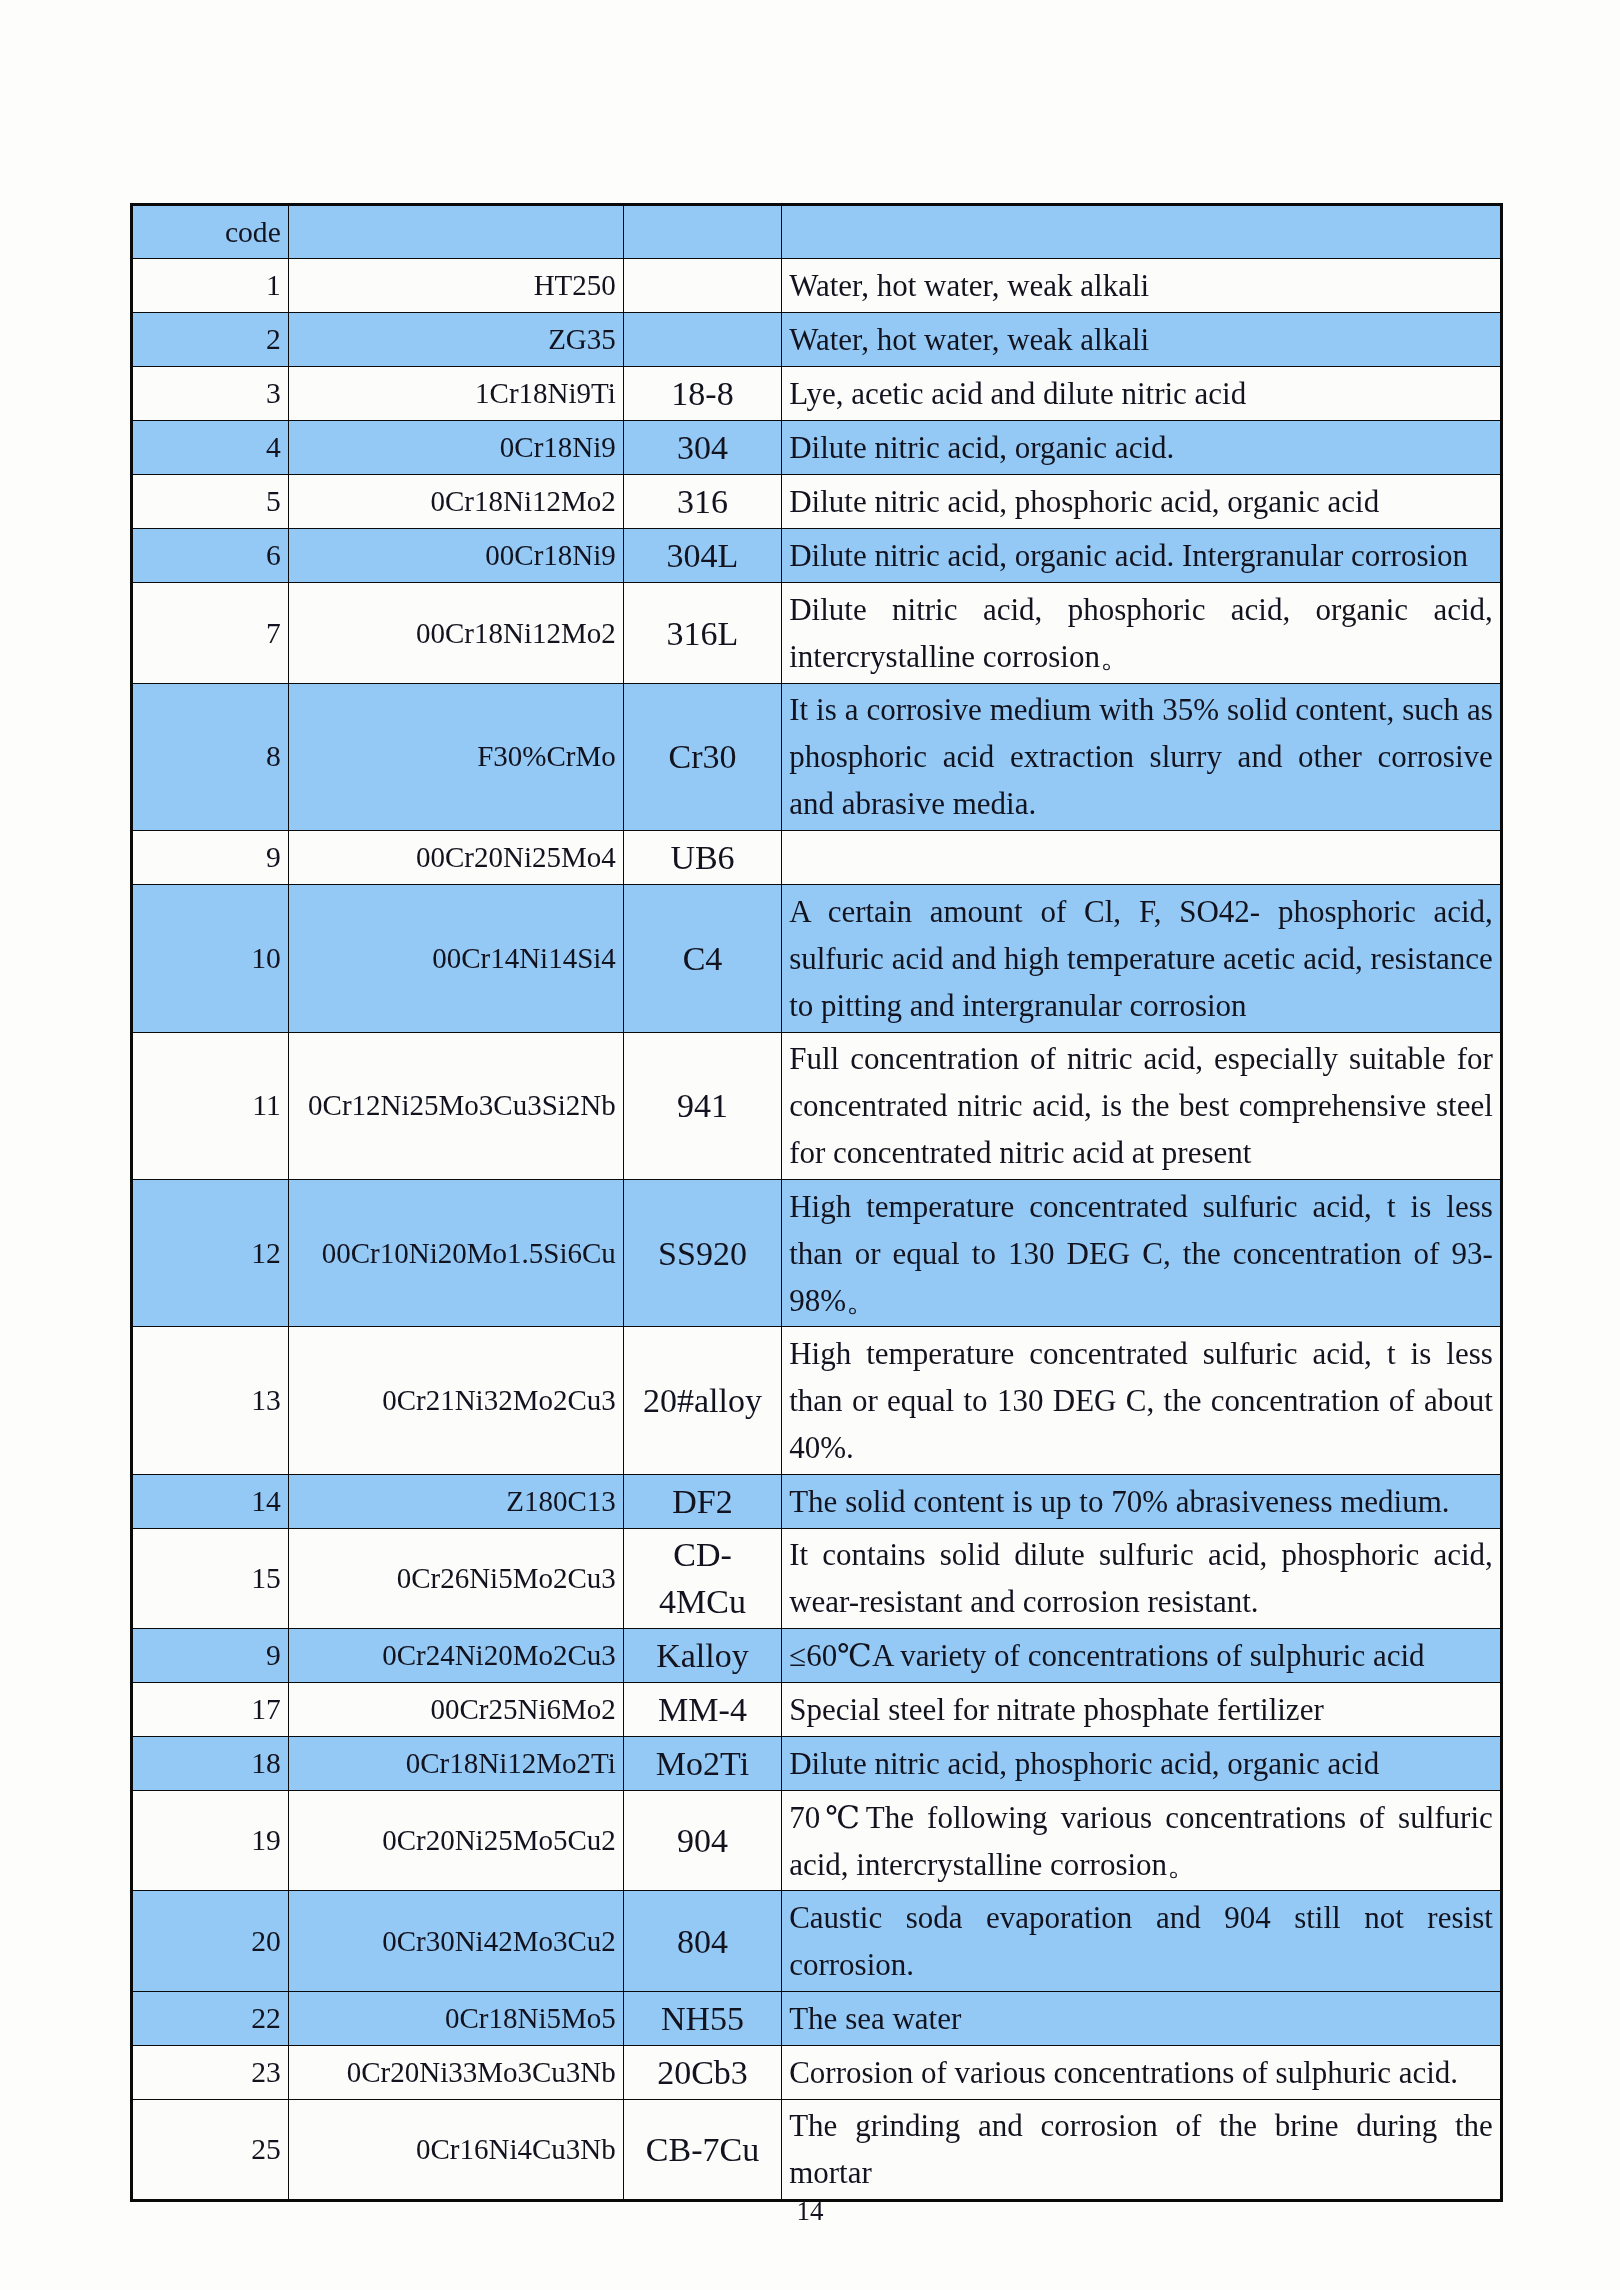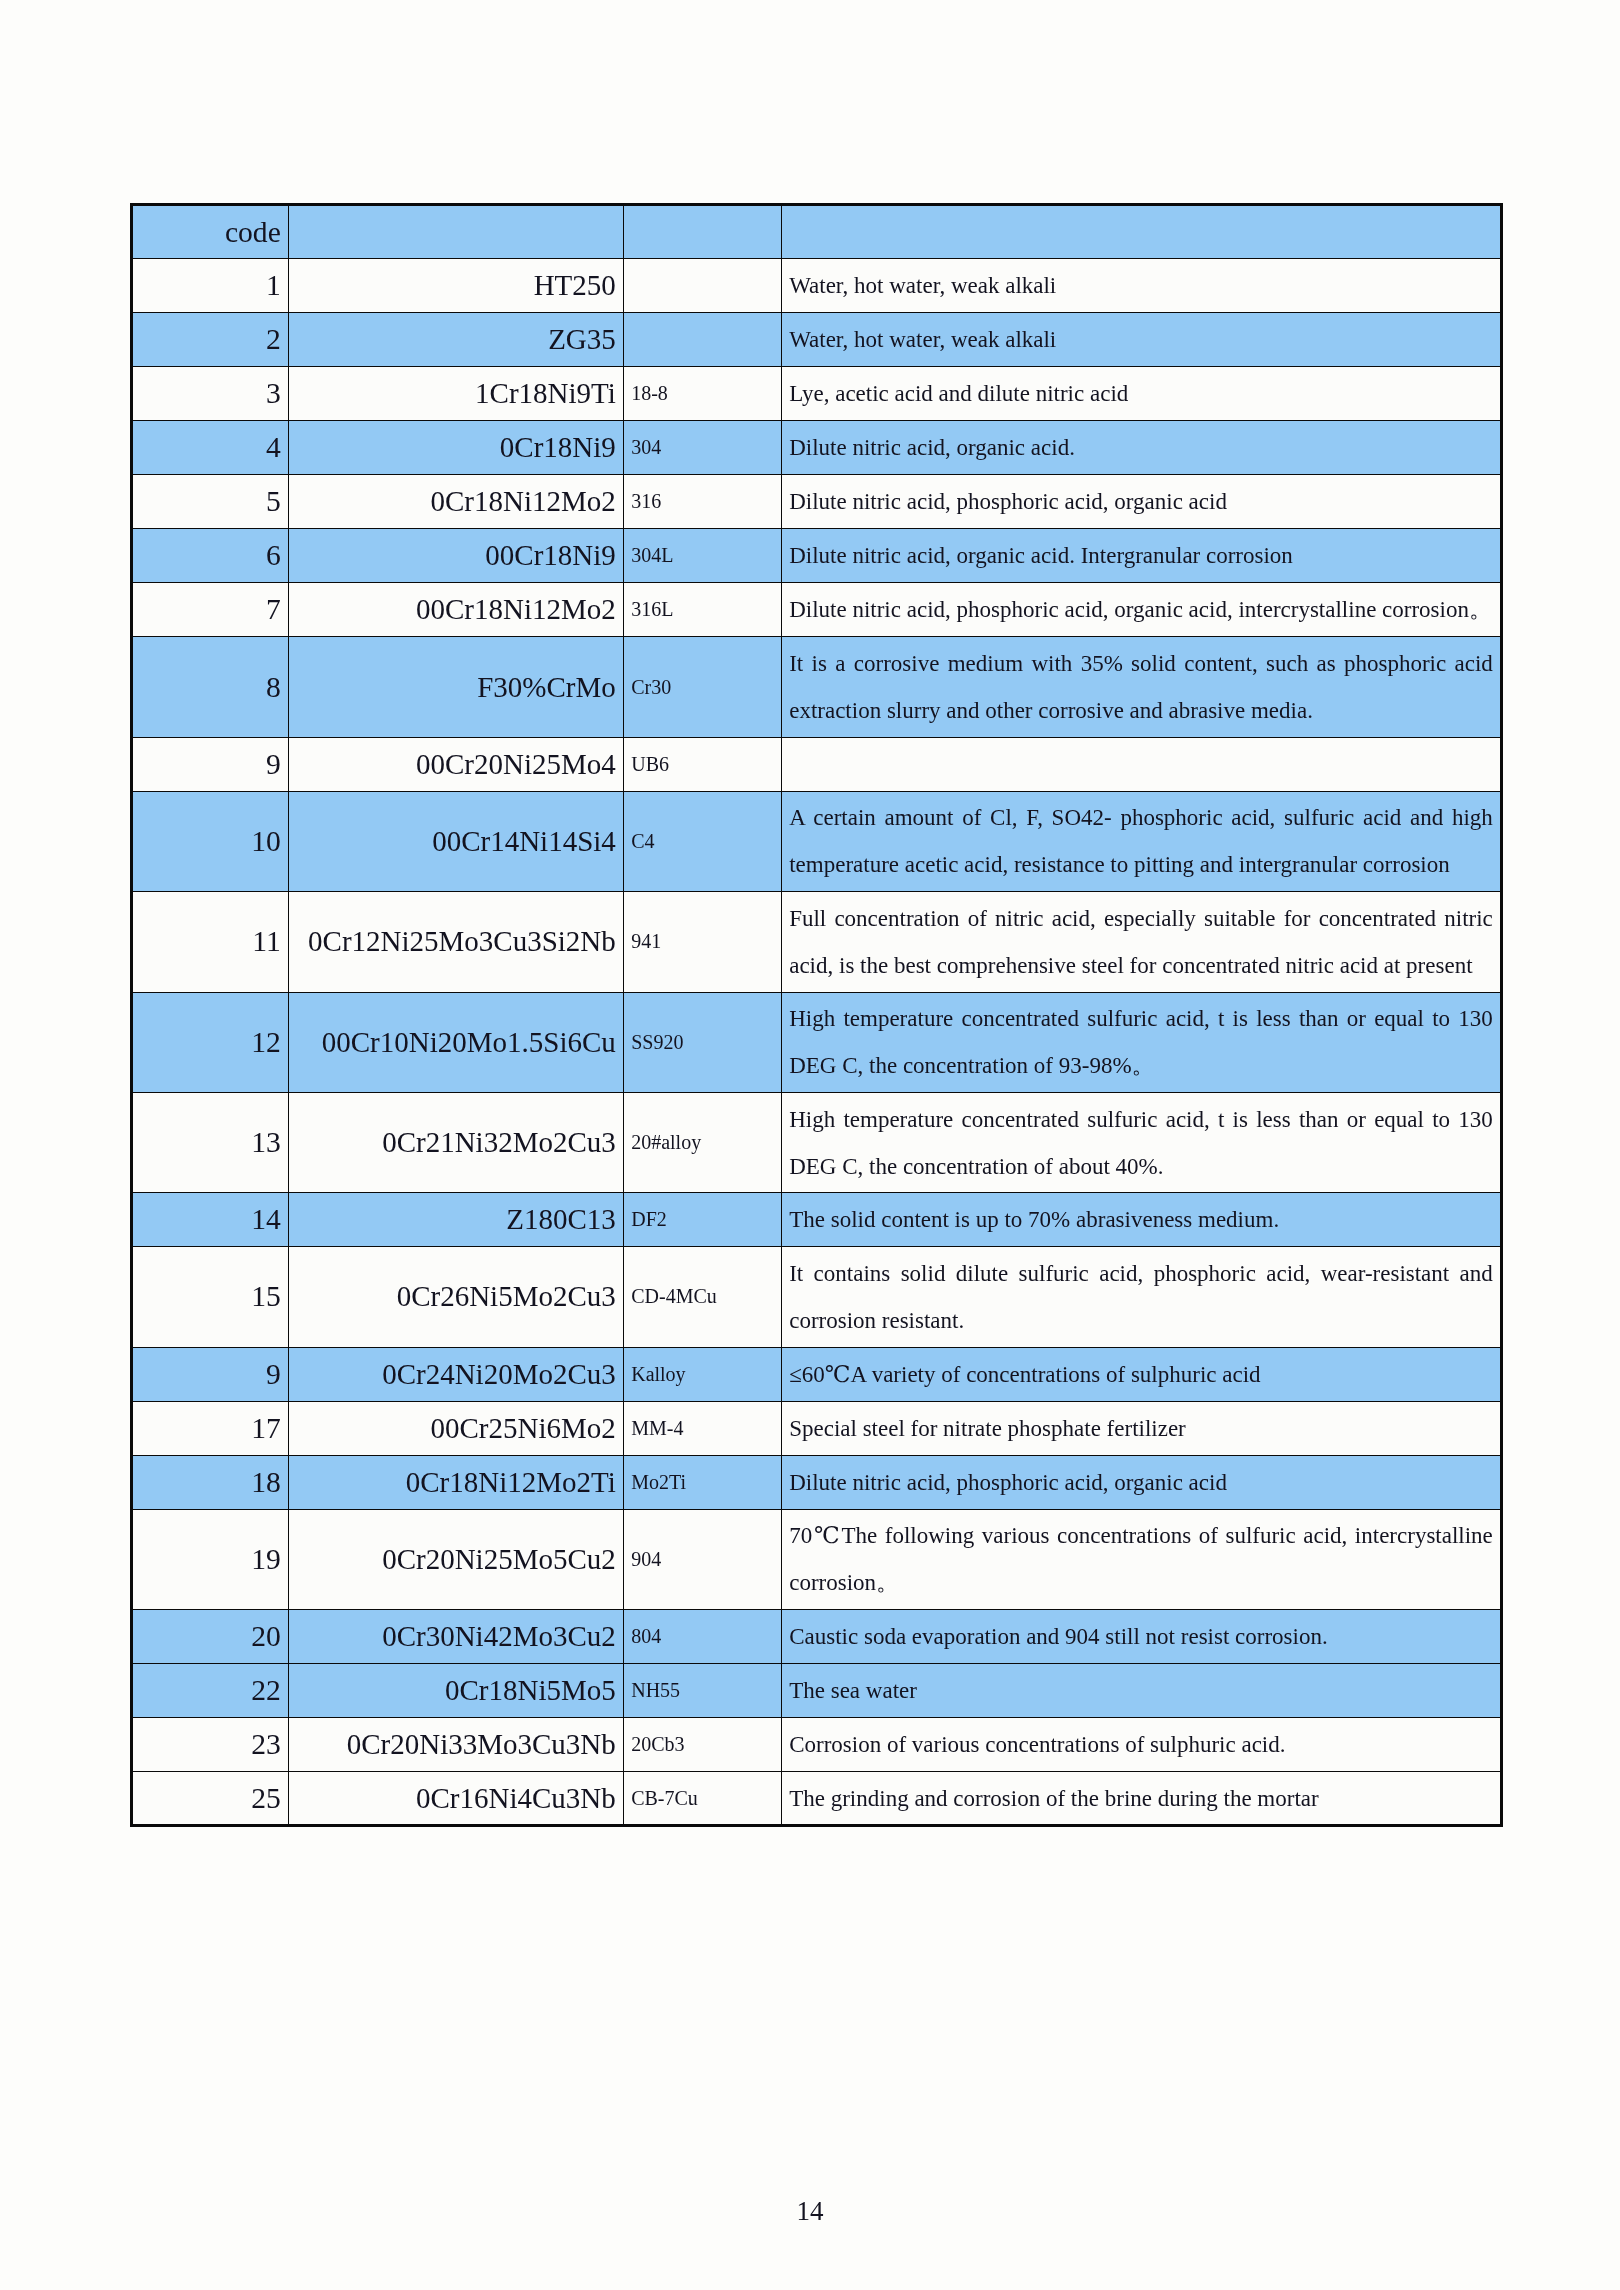--- a/index.html
+++ b/index.html
@@ -24,22 +24,22 @@
   table.materials tr { height: 54px; }
   table.materials td {
     border: 1.8px solid var(--border, #0a0a0a);
     line-height: 47px;
     padding: 2.7px 7.2px;
     vertical-align: middle;
     overflow: hidden;
   }
   td.c1 { text-align: right; font-size: 29.6px; }
   td.c2 { text-align: right; font-size: 29px; padding: 2.7px 3.6px; }
-  td.c3 { text-align: left; font-size: 20px; word-wrap: break-word; overflow-wrap: break-word; margin-top: 16px; }
-  td.c4 { text-align: justify; font-size: 23px; padding: 2.7px 9px; margin-left: 27px; }
+  td.c3 { text-align: center; font-size: 34px; word-wrap: break-word; overflow-wrap: break-word; margin-top: 16px; }
+  td.c4 { text-align: justify; font-size: 31px; padding: 2.7px 9px; margin-left: 27px; }
   tr.blue  { background: var(--blue, #93c9f4); }
   tr.white { background: var(--white, #fcfcfa); }
 
   .page-number {
     position: absolute;
     top: 2196px; left: 0; width: 100%;
     text-align: center;
     font-size: 27px;
   }
 </style>

